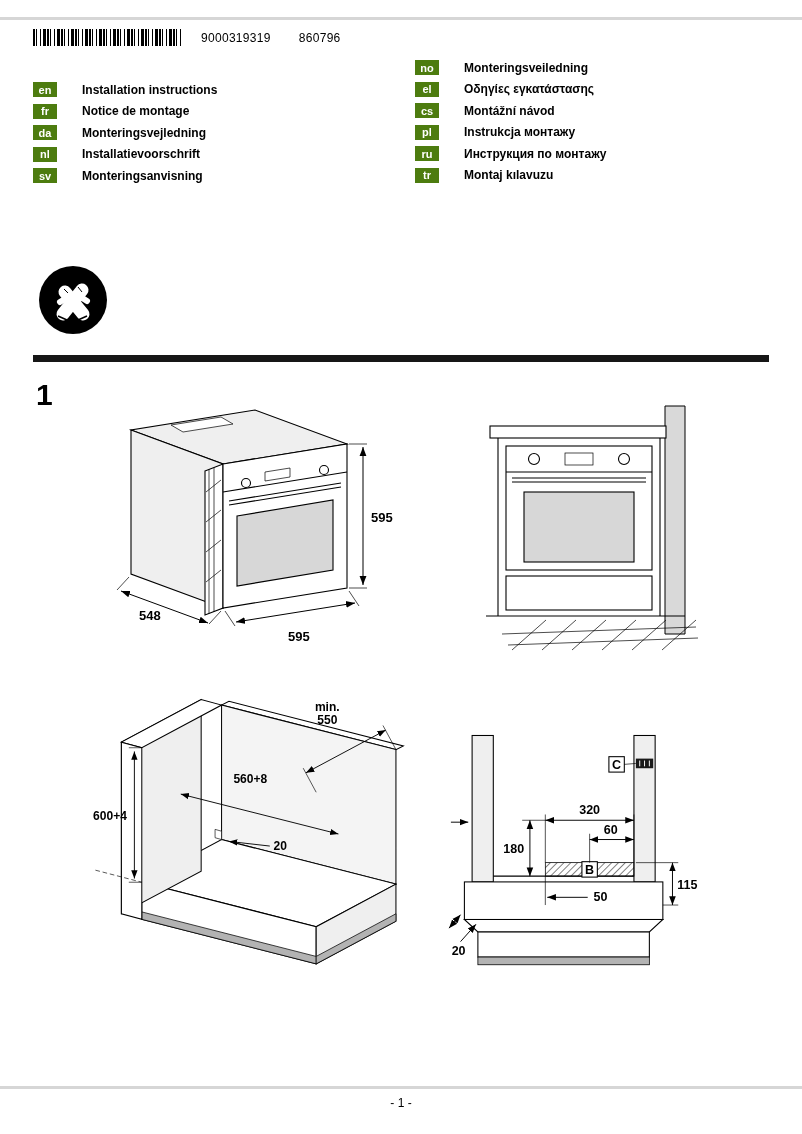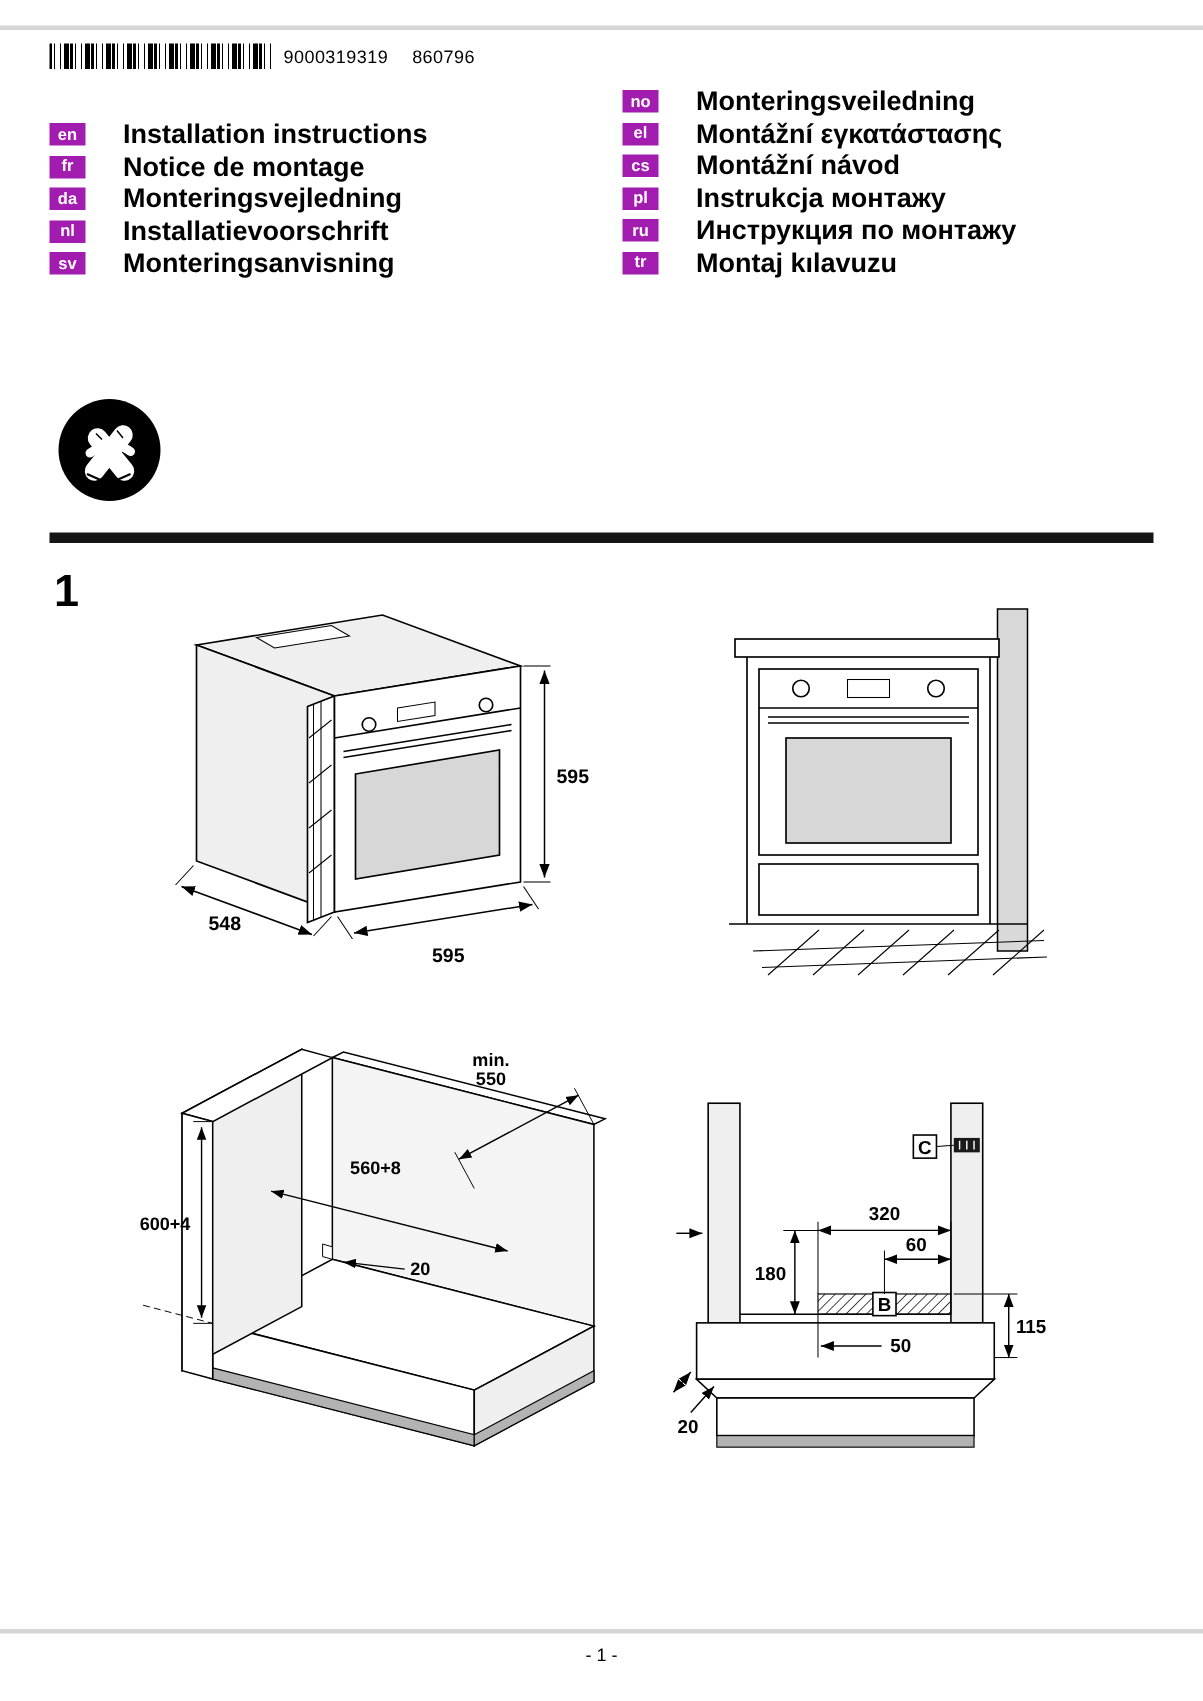--- a/index.html
+++ b/index.html
@@ -2,32 +2,32 @@
 <html><head>
 <meta charset="utf-8">
 <style>
   *{box-sizing:border-box;margin:0;padding:0}
   html,body{background:#fff}
   .page{position:relative;width:802px;height:1134px;background:#fff;
         font-family:"Liberation Sans",sans-serif;color:#000;overflow:hidden}
   .abs{position:absolute}
   .hr-light{position:absolute;left:0;width:802px;height:3px;background:#d6d6d6}
   .hr-dark{position:absolute;left:33px;width:736px;height:7px;background:#161616}
-  .barcode-row{position:absolute;left:33px;top:29px;display:flex;align-items:center;gap:8px}
+  .barcode-row{position:absolute;left:33px;top:29px;display:flex;align-items:center;gap:20px}
   .barcode{width:148px;height:17px;background:repeating-linear-gradient(90deg,
      #000 0 2px,#fff 2px 3px,#000 3px 4px,#fff 4px 7px,#000 7px 8px,
      #fff 8px 10px,#000 10px 13px,#fff 13px 14px)}
   .code-text{font-size:12px;letter-spacing:.3px}
   .code-text.second{margin-left:8px}
   .lang-col{position:absolute}
   .lang-row{display:flex;align-items:center;height:21.5px}
   .lang-badge{display:inline-flex;align-items:center;justify-content:center;flex:none;
-      width:24px;height:15px;background:#a21caf;color:#fff;font-size:11px;font-weight:bold;
+      width:24px;height:15px;background:#4d7c0f;color:#fff;font-size:11px;font-weight:bold;
       margin-right:25px}
-  .lang-title{font-size:18px;font-weight:bold;white-space:nowrap}
+  .lang-title{font-size:12px;font-weight:bold;white-space:nowrap}
   .fig-num{position:absolute;left:36px;top:378px;font-size:30px;font-weight:bold}
   .footer{position:absolute;left:0;top:1096px;width:802px;text-align:center;font-size:12px}
   svg{overflow:visible}
   .ln{stroke:#000;stroke-width:1.1;fill:none}
   .thin{stroke:#000;stroke-width:.7;fill:none}
   .dimln{stroke:#000;stroke-width:1;fill:none}
   .faceW{fill:#fff;stroke:#000;stroke-width:1.1}
   .faceL{fill:#efefef;stroke:#000;stroke-width:1.1}
   .faceB{fill:#f4f4f4;stroke:#000;stroke-width:1.1}
   .winG{fill:#d7d7d7;stroke:#000;stroke-width:1.1}
@@ -75,21 +75,21 @@
     </div>
   </div>
 
   <div class="lang-col" style="left:415px;top:57px">
     <div class="lang-row">
       <span class="lang-badge">no</span>
       <span class="lang-title">Monteringsveiledning</span>
     </div>
     <div class="lang-row">
       <span class="lang-badge">el</span>
-      <span class="lang-title">Montážní εγκατάστασης</span>
+      <span class="lang-title">Οδηγίες εγκατάστασης</span>
     </div>
     <div class="lang-row">
       <span class="lang-badge">cs</span>
       <span class="lang-title">Montážní návod</span>
     </div>
     <div class="lang-row">
       <span class="lang-badge">pl</span>
       <span class="lang-title">Instrukcja монтажу</span>
     </div>
     <div class="lang-row">

